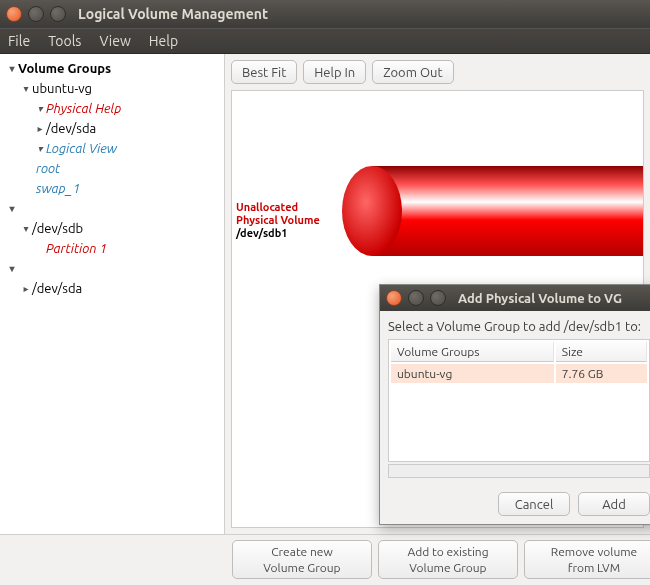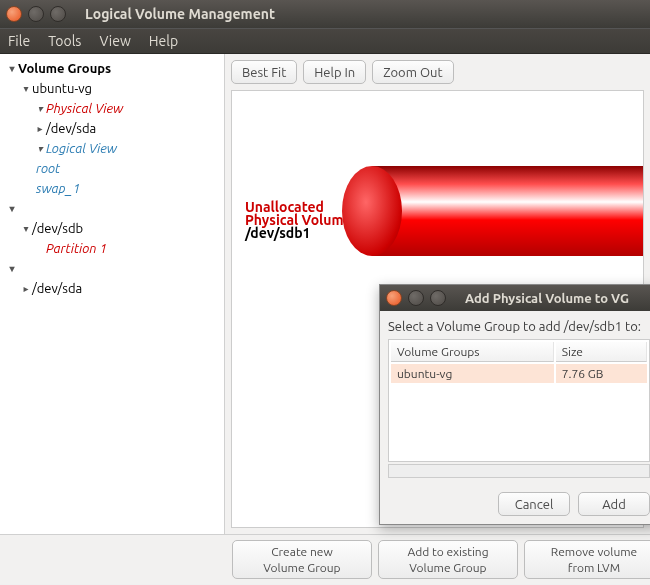--- a/index.html
+++ b/index.html
@@ -2,21 +2,21 @@
 <html><head>
 <meta charset="utf-8">
 <style>
   * { box-sizing: border-box; margin: 0; padding: 0; font-family: "Ubuntu", "Segoe UI", sans-serif; }
   body { width: 650px; height: 585px; background: #f0f0f0; overflow: hidden; position: relative; }
   
   .titlebar { height: 28px; background: linear-gradient(#595551, #3c3b37); display: flex; align-items: center; padding: 0 6px; }
   .window-btn { width: 16px; height: 16px; border-radius: 50%; margin-right: 6px; display: inline-block; }
   .btn-close { background: radial-gradient(circle at 35% 35%, #f7a27a, #e95420); border:1px solid #874423; }
   .btn-min, .btn-max { background: radial-gradient(circle at 35% 35%, #6f6b67, #4e4a46); border:1px solid #2f2c29; }
-  .title-text { color: #dfdbd2; font-size: 14px; margin-left: 13px; font-weight: bold; }
+  .title-text { color: #dfdbd2; font-size: 14px; margin-left: 6px; font-weight: bold; }
   
   .menubar { height: 26px; background: linear-gradient(#484541, #3c3b37); display: flex; align-items: center; padding: 0 8px; gap: 18px; border-top:1px solid #555; border-bottom:1px solid #2a2926;}
   .menu-item { color: #dfdbd2; font-size: 14px; cursor: pointer; }
   
   .content { display: flex; height: 480px; background: #f2f1f0; }
   
   .sidebar { width: 225px; background: #fff; padding: 4px 0; border-right:1px solid #d0d0d0; overflow: hidden;}
   .tree-row { display: flex; align-items: center; height: 20px; font-size: 13px; cursor: pointer; white-space: nowrap; }
   .tree-row .arrow { width: 12px; text-align: center; font-size: 10px; color: #555; }
   .tree-row.bold { font-weight: bold; }
@@ -25,21 +25,21 @@
   .l0 { padding-left: 6px; }
   .l1 { padding-left: 20px; }
   .l2 { padding-left: 34px; }
   .l3 { padding-left: 24px; }
   
   .main { flex: 1; display: flex; flex-direction: column; justify-content: flex-end; }
   .toolbar { display: flex; gap: 6px; padding: 6px; }
   .btn { background: linear-gradient(#fdfdfd, #ececec); border:1px solid #bdbdbd; border-radius: 5px; padding: 4px 10px; font-size: 13px; color: #4c4c4c; cursor: pointer; }
   
   .canvas { flex:1; margin: 0 6px 6px 6px; background: #fff; border:1px solid #ccc; position: relative; overflow:hidden;}
-  .cyl-label { position:absolute; left: 13px; top: 110px; font-size: 14px; line-height: 13px; }
+  .cyl-label { position:absolute; left: 4px; top: 110px; font-size: 11px; line-height: 13px; }
   .cyl-label .r { color: #cc0000; font-weight: bold; }
   .cyl-label .b { font-weight: bold; }
   .cylinder { position:absolute; left: 110px; top: 75px; width: 500px; height: 90px; }
   .cyl-body { position:absolute; left: 30px; top:0; right:0; height:90px; background: linear-gradient(#8a0000 0%, #ff4d4d 20%, #fff 40%, #ff0000 60%, #b30000 100%); }
   .cyl-cap { position:absolute; left:0; top:0; width:60px; height:90px; border-radius: 50%; background: radial-gradient(ellipse at 40% 40%, #ff6666, #cc0000 70%, #7a0000); }
   
   .bottombar { height: 50px; background: #f2f1f0; border-top:1px solid #d0d0d0; display:flex; padding: 5px 6px; gap: 6px; justify-content: flex-start; padding-left: 232px;}
   .bottombar .btn { flex:0 0 140px; text-align:center; line-height:16px; font-size:12px; padding: 3px 4px; }
   
   
@@ -78,21 +78,21 @@
     <div class="tree-row bold l0">
         <span class="arrow">▾</span>
         <span>Volume Groups</span>
       </div>
     <div class="tree-row l1">
         <span class="arrow">▾</span>
         <span>ubuntu-vg</span>
       </div>
     <div class="tree-row red l2">
         <span class="arrow">▾</span>
-        <span>Physical View</span>
+        <span>Physical Help</span>
       </div>
     <div class="tree-row l2">
         <span class="arrow">▸</span>
         <span>/dev/sda</span>
       </div>
     <div class="tree-row blue l2">
         <span class="arrow">▾</span>
         <span>Logical View</span>
       </div>
     <div class="tree-row blue l3">

